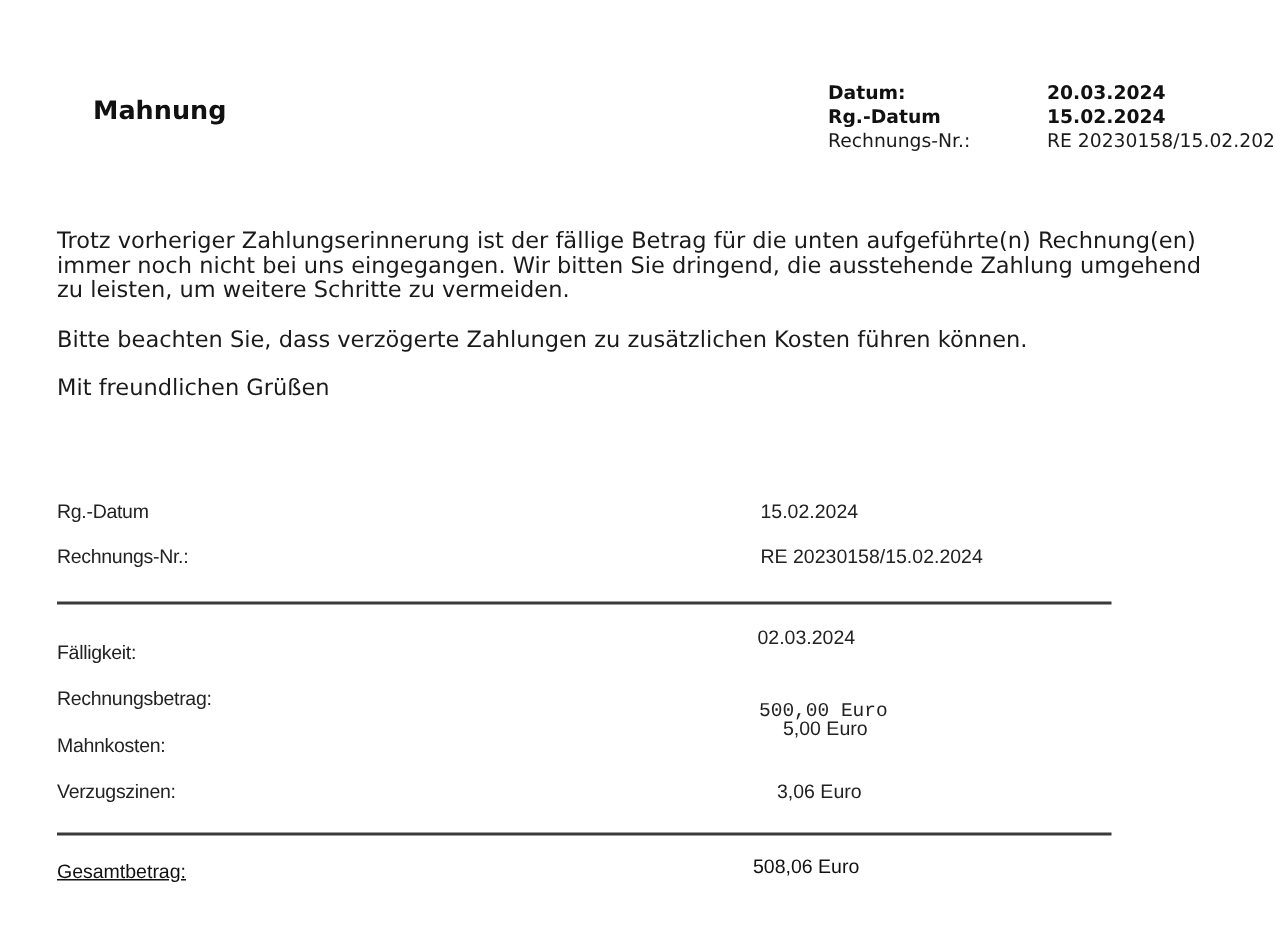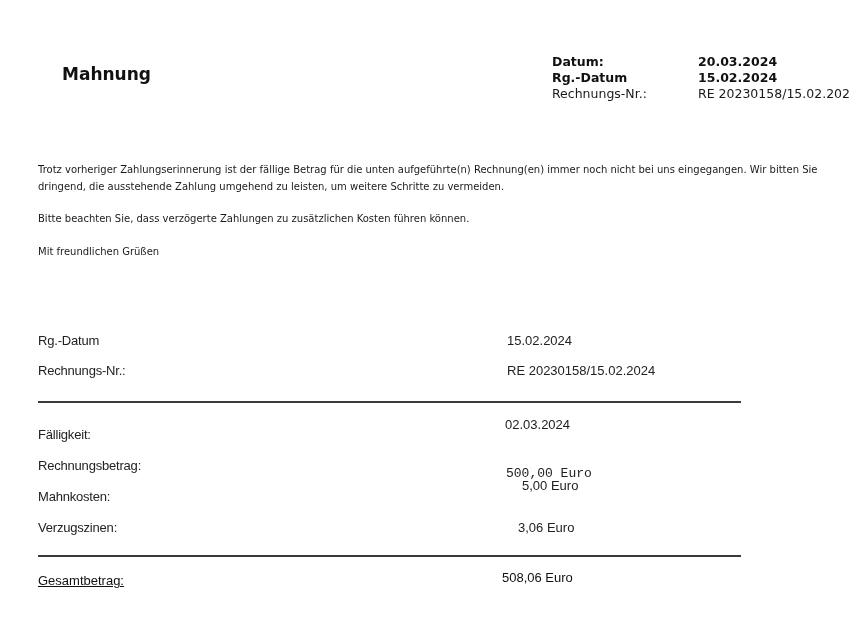--- a/index.html
+++ b/index.html
@@ -24,22 +24,22 @@
 
     .meta {
       left: 552px; top: 54px;
       font-size: 12.5px; line-height: 16px; color: #1a1a1a;
     }
     .meta-row { display: flex; gap: 36px; }
     .meta-label { width: 110px; }
     .meta-row.bold { font-weight: bold; color: #111; }
 
     .body-text {
-      left: 38px; top: 162px; width: 780px;
-      font-size: 10px; line-height: 16.5px; color: #1a1a1a;
+      left: 38px; top: 152px; width: 780px;
+      font-size: 15px; line-height: 16.5px; color: #1a1a1a;
       white-space: normal;
     }
     .body-text p { margin: 0; }
     .para-gap { margin-top: 16px !important; }
 
     .row-label {
       left: 38px;
       font-size: 13px; color: #222;
       font-family: "Liberation Sans", sans-serif;
       letter-spacing: -0.2px;

